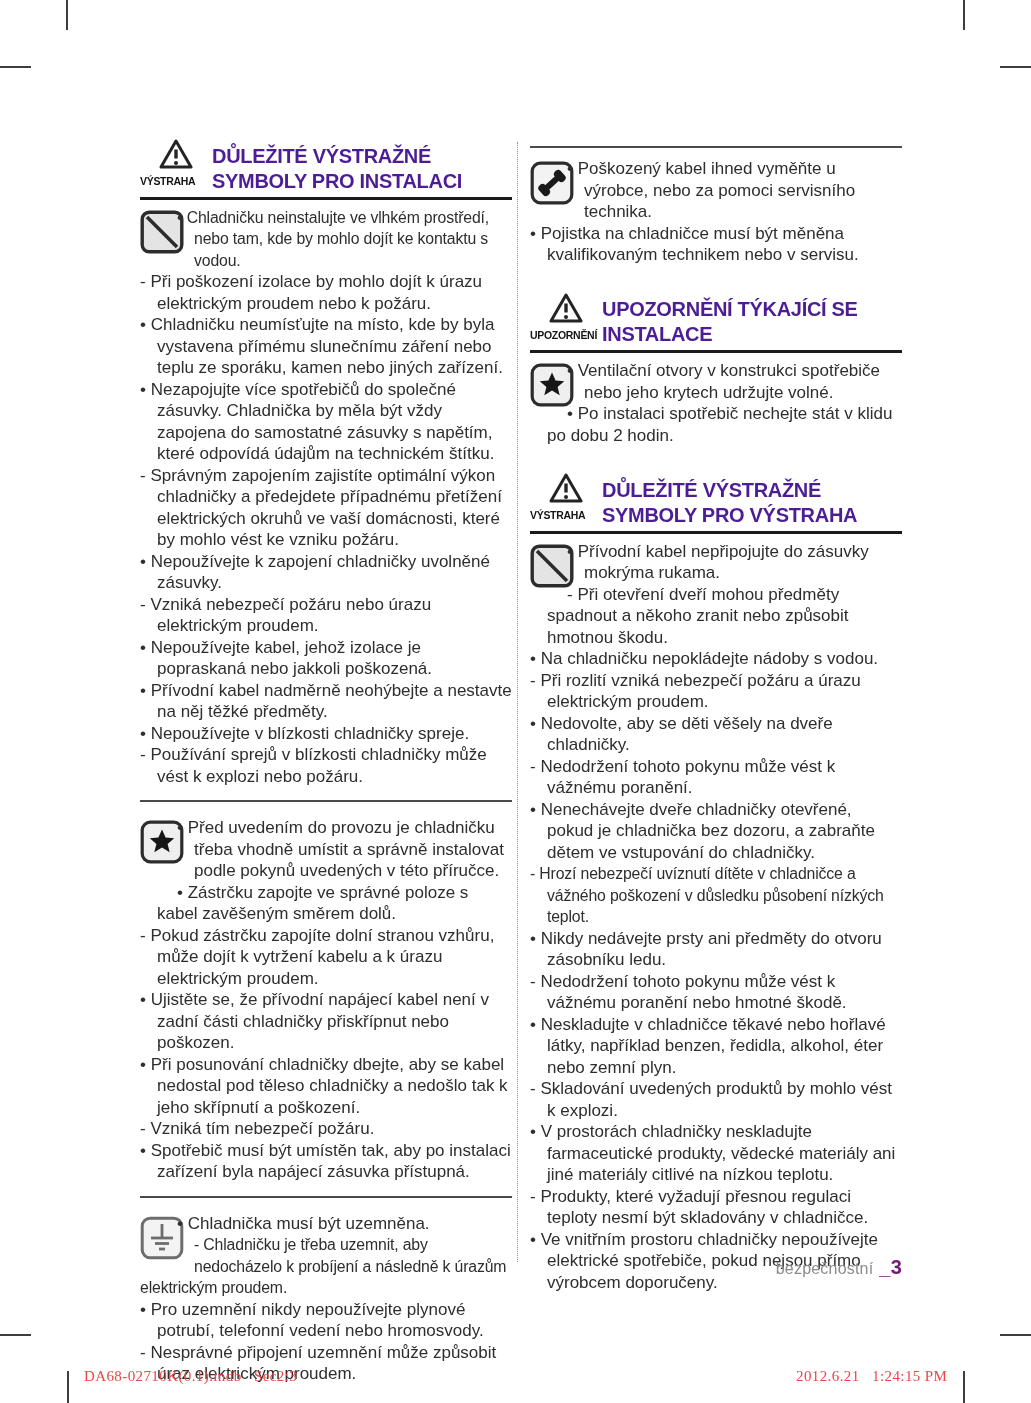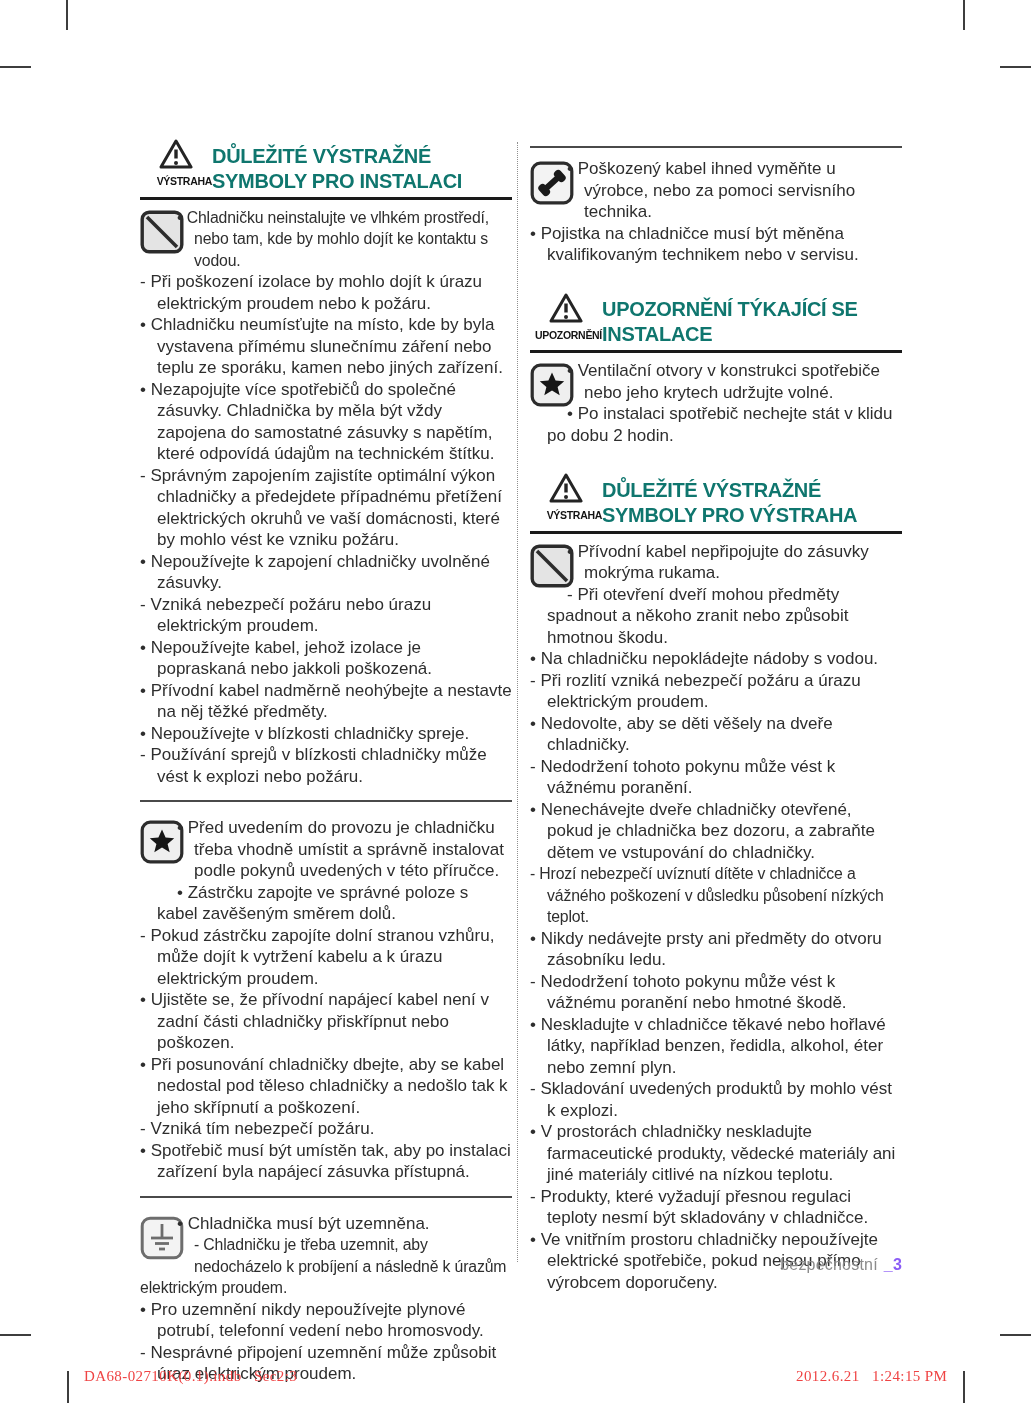--- a/index.html
+++ b/index.html
@@ -12,43 +12,43 @@
   .crop{position:absolute;background:#3d3d3d;}
   
   #col-sep{position:absolute;left:517px;top:142px;height:1120px;width:0;border-left:1px dotted #8f8f8f;}
   
   .col{position:absolute;top:138px;width:372px;font-size:17px;line-height:21.5px;}
   #col-left{left:140px;}
   #col-right{left:530px;}
   
   .sec-header{display:flex;align-items:flex-end;border-bottom:3px solid #1a1a1a;
     padding-bottom:3px;margin:0 0 7px 0;clear:both;}
-  .badge{flex:0 0 72px;width:72px;text-align:right;padding-bottom:1px;}
+  .badge{flex:0 0 72px;width:72px;text-align:left;padding-bottom:1px;}
   .badge svg{display:block;margin:0 auto;}
   .badge-label{font-size:10.5px;font-weight:bold;letter-spacing:-0.3px;color:#141414;margin-top:1px;}
   .sec-title{flex:1;margin:0;font-size:20px;line-height:25px;font-weight:bold;
-    letter-spacing:-0.3px;color:#0f766e;}
+    letter-spacing:-0.3px;color:#4c1d95;}
   .hdr-gap{margin-top:26px;}
   
   .divider{border-top:2px solid #4a4a4a;margin:13px 0 15px 0;clear:both;height:0;}
   .top-divider{border-top:2px solid #4a4a4a;margin:8px 0 10px 0;clear:both;height:0;}
   
   .block{clear:both;margin-bottom:2px;}
   .blk-icon{display:block;float:left;width:44px;height:44px;margin:3px 10px 3px 0;}
   .blk-icon.tall{margin-bottom:28px;}
   .blk-icon svg{display:block;}
   
   .li{margin:0;padding-left:17px;text-indent:-17px;}
   .li.flush{padding-left:0;text-indent:0;}
   .li.condensed{font-size:15.8px;letter-spacing:-0.15px;}
   .marker{display:inline;}
   
   #page-footer-label{position:absolute;top:1256px;left:530px;width:372px;text-align:right;
     font-size:16px;color:#8b8b8b;letter-spacing:0.2px;}
-  #page-footer-label .pagenum{font-size:16px;font-weight:bold;color:#8b5cf6;margin-left:6px;}
+  #page-footer-label .pagenum{font-size:20px;font-weight:bold;color:#701a75;margin-left:6px;}
   .print-info{position:absolute;top:1368px;font-family:"Liberation Serif","DejaVu Serif",serif;
     font-size:15px;color:#ef4444;white-space:pre;letter-spacing:0.4px;}
   #print-left{left:84px;}
   #print-right{left:796px;}
 </style>
 </head>
 <body>
 
 <svg width="0" height="0" style="position:absolute" aria-hidden="true">
   <defs>

